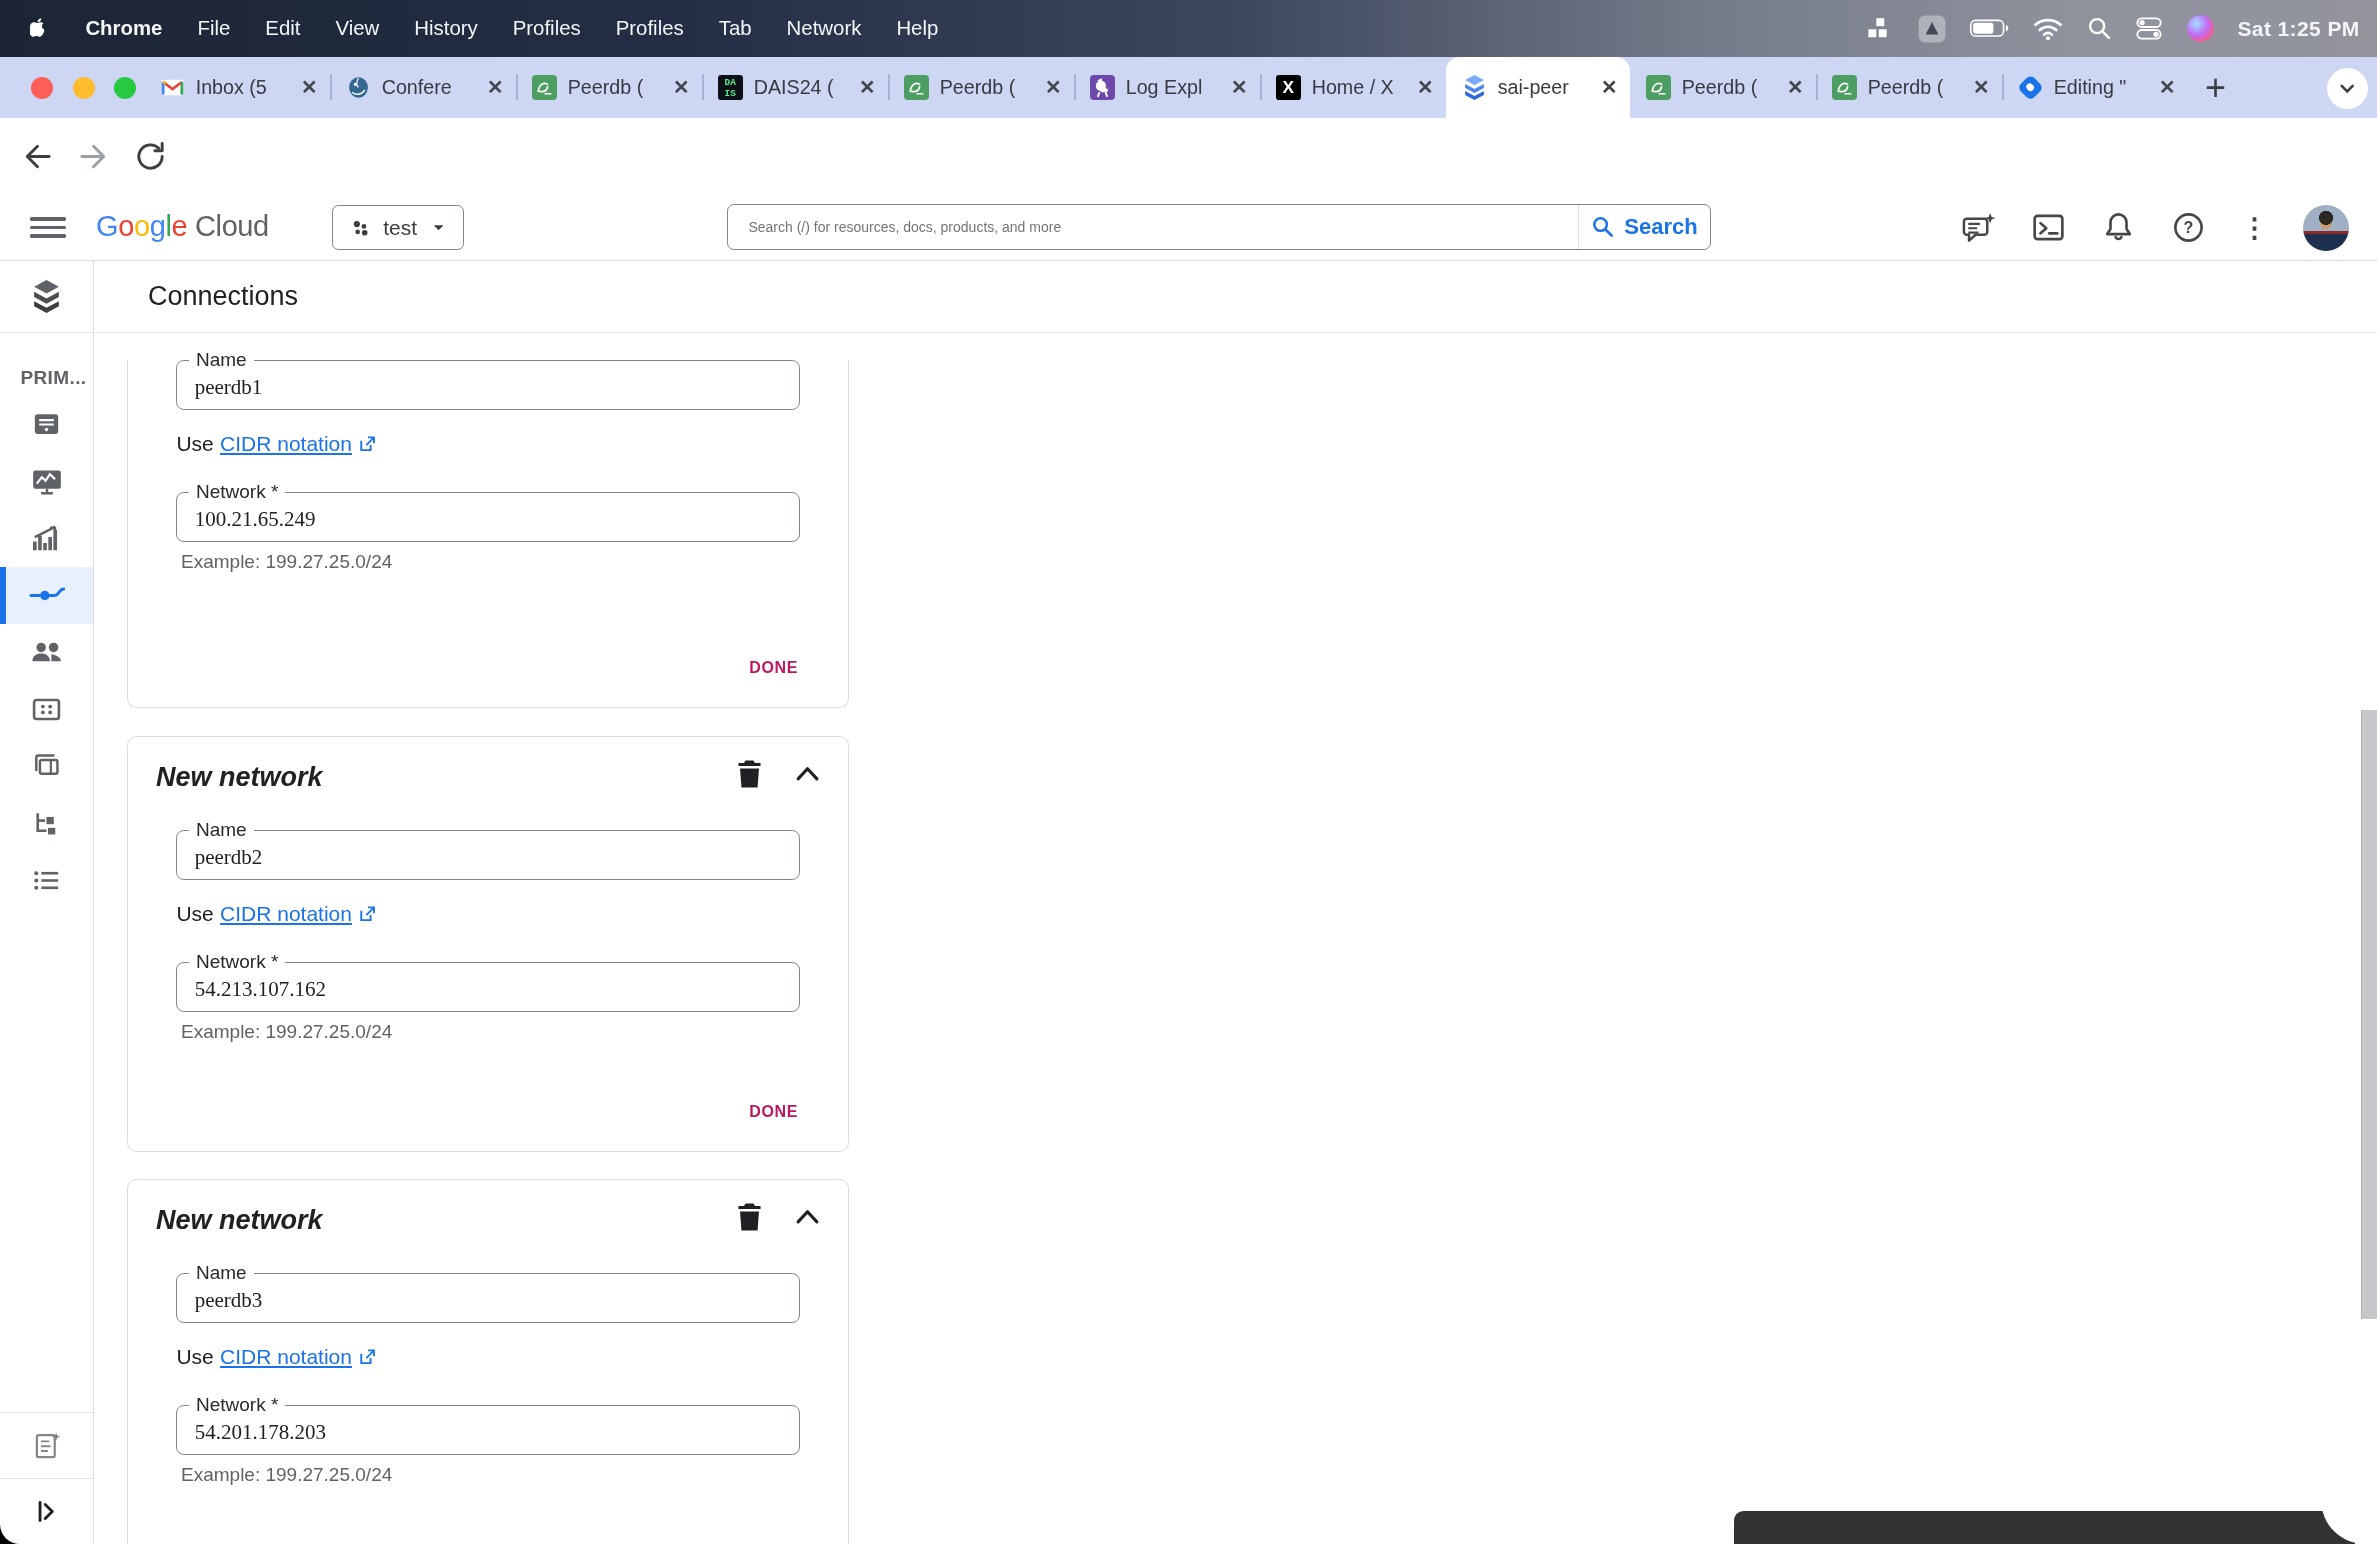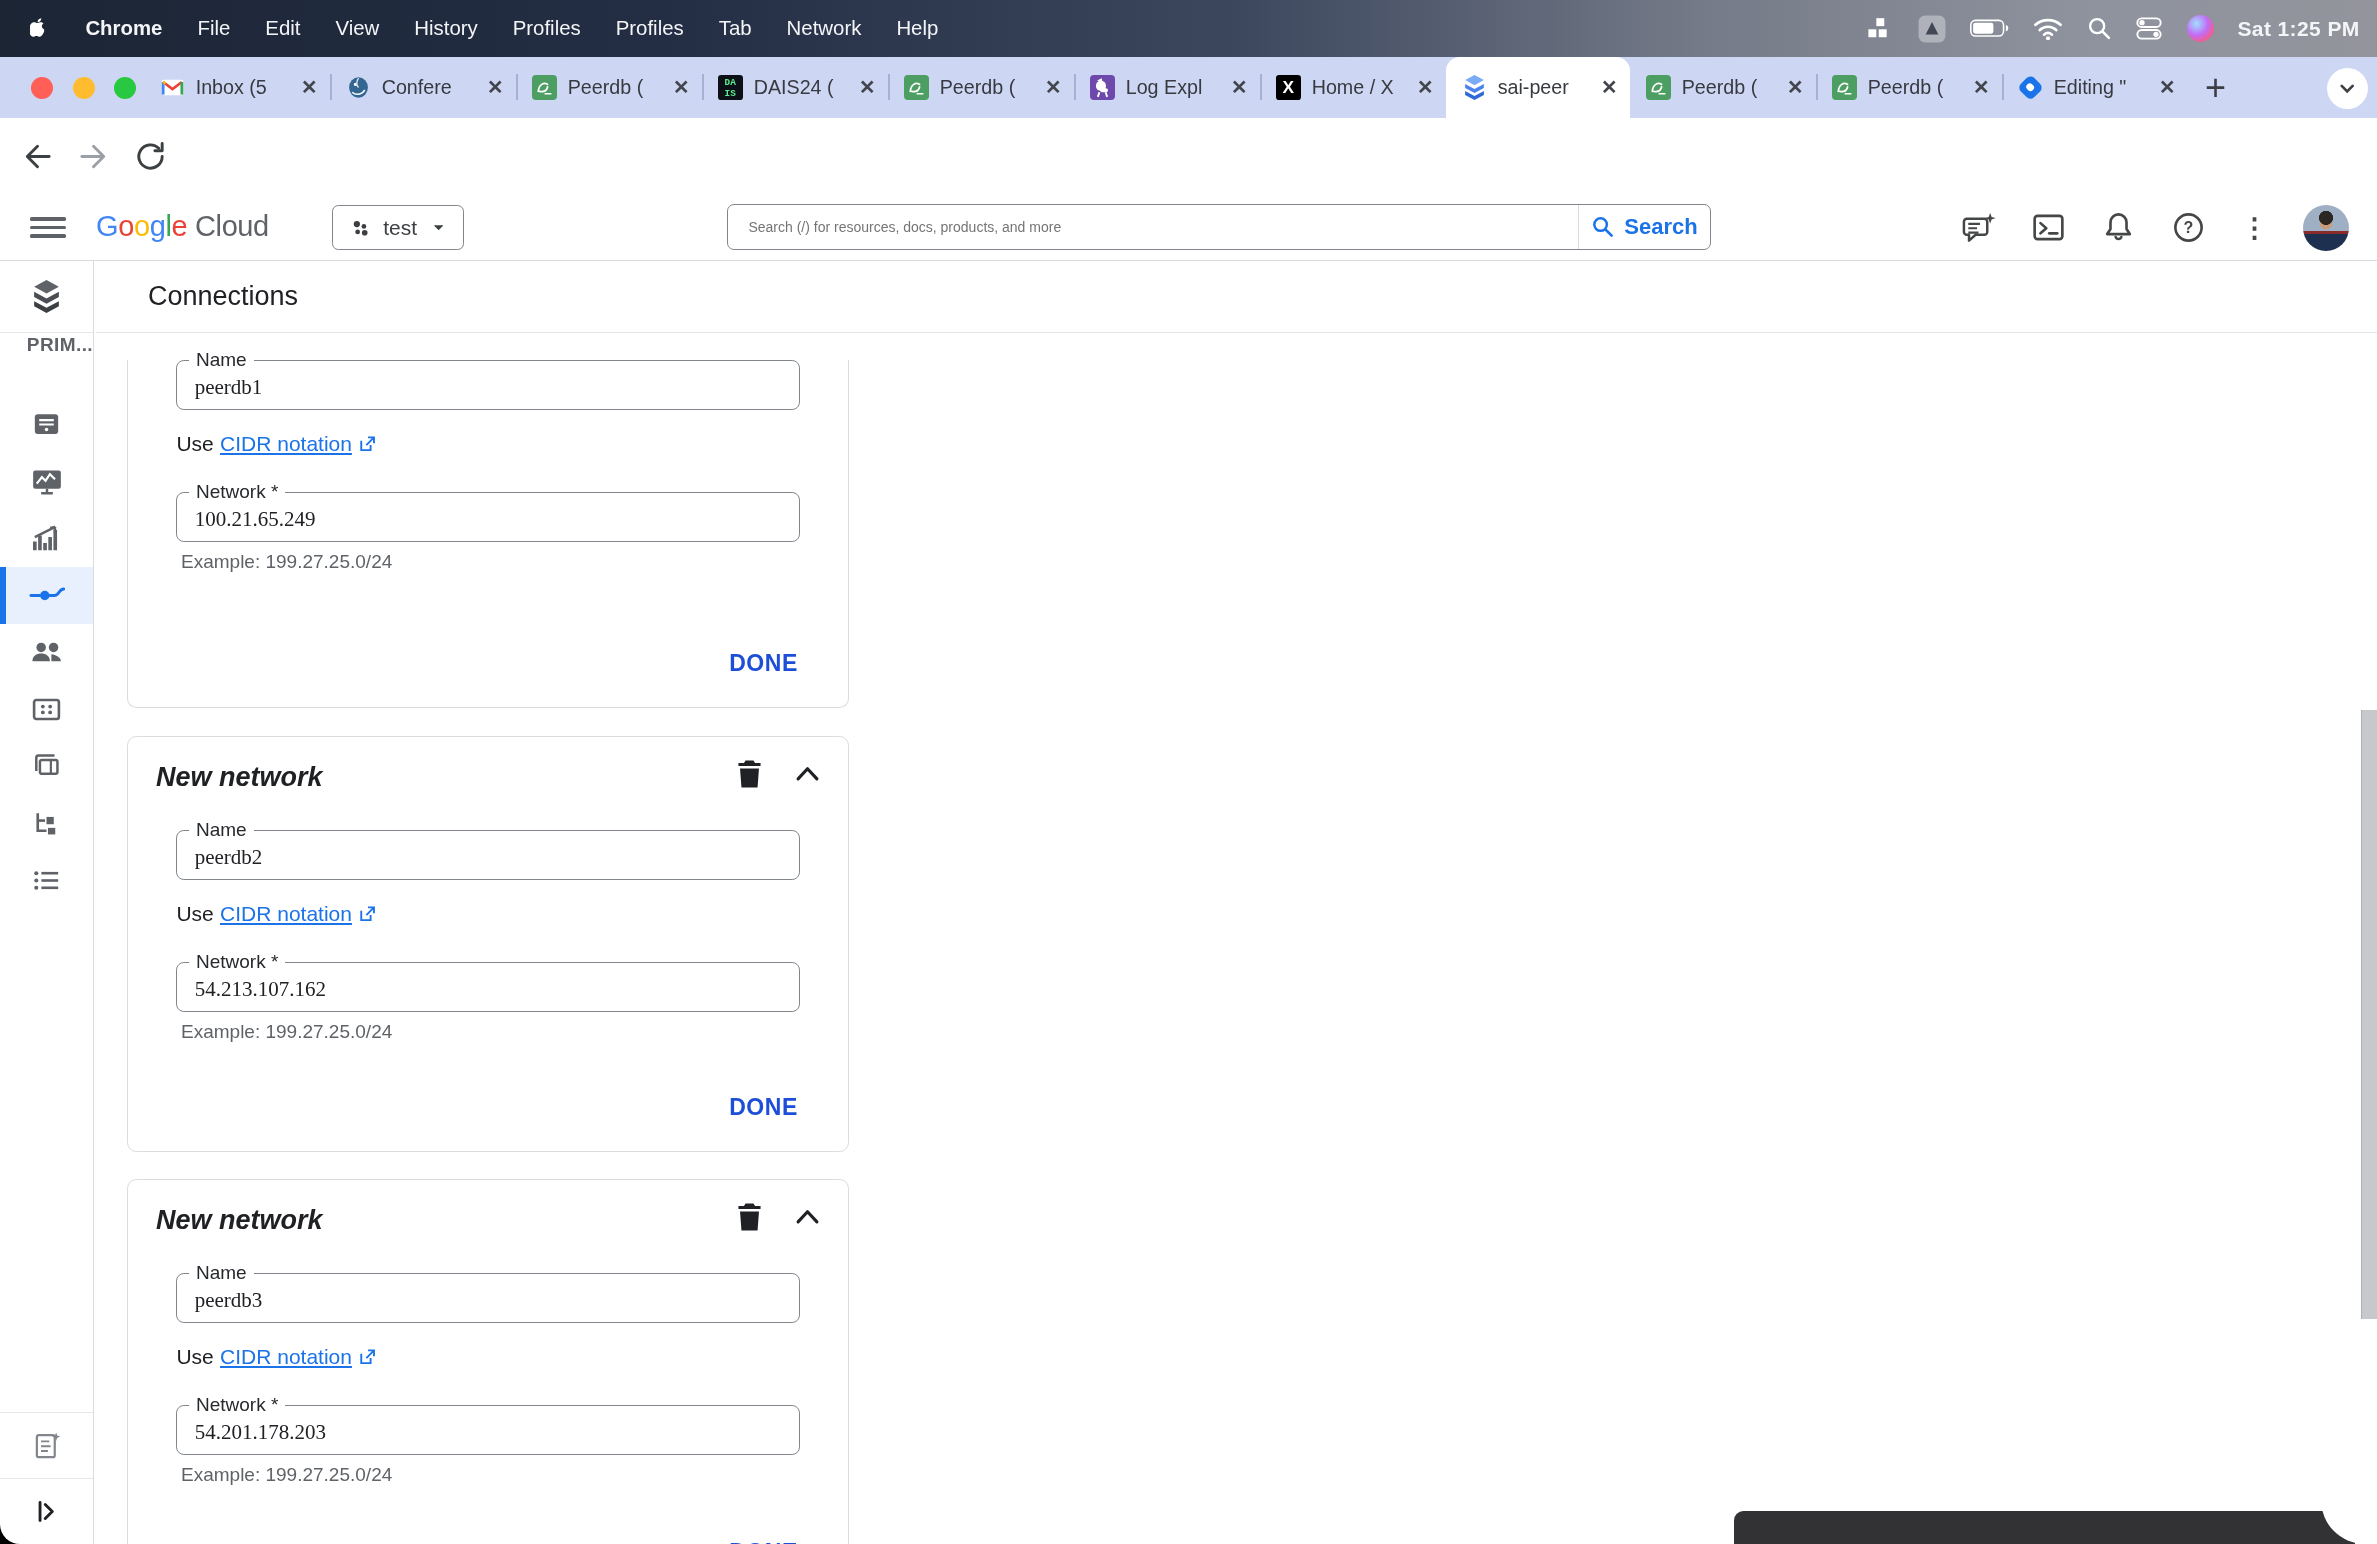--- a/index.html
+++ b/index.html
@@ -65,21 +65,21 @@
   .gc-search input { flex:1; border:none; outline:none; font-size:14px; color:#ef4444; padding:0 20.4px;
     font-family:"Liberation Sans",sans-serif; background:transparent; }
   .gc-search .btn { width:132px; height:100%; border-left:1.6px solid #dadce0; display:flex; align-items:center; justify-content:center;
     gap:9.4px; color:#1a73e8; font-size:22px; font-weight:700; }
   .gc-icons { position:absolute; right:28px; top:0; height:67px; display:flex; align-items:center; gap:35px; }
 
   
   .appbody { position:absolute; left:0; top:261px; width:2377px; height:1283px; background:#fff; }
   .sidebar { position:absolute; left:0; top:0; width:94px; height:1283px; border-right:1.6px solid #dadce0; background:#fff; }
   .sb-head { height:72px; border-bottom:1.6px solid #e4e6e9; display:flex; align-items:center; justify-content:center; }
-  .sb-label { margin-top:1px; padding-left:20.4px; font-size:19px; font-weight:600; color:#5f6368; letter-spacing:0.4px;text-align:right; }
+  .sb-label { margin-top:34px; padding-left:20.4px; font-size:19px; font-weight:600; color:#5f6368; letter-spacing:0.4px; }
   .sb-items { position:absolute; left:0; top:135px; width:93px; }
   .sb-item { height:57px; display:flex; align-items:center; justify-content:center; position:relative; }
   .sb-item.active { background:#e8f0fe; }
   .sb-item.active::before { content:""; position:absolute; left:0; top:0; bottom:0; width:6.3px; background:#1a73e8; }
   .sb-bottom { position:absolute; left:0; bottom:0; width:93px; }
   .sb-bottom .row { height:66px; display:flex; align-items:center; justify-content:center; border-top:1.6px solid #e4e6e9; }
 
   .main { position:absolute; left:96px; top:0; width:2282px; height:1283px; }
   .page-head { height:72px; border-bottom:1.6px solid #e3e5e8; display:flex; align-items:center; padding-left:52px; }
   .page-title { font-size:27px; color:#202124; }
@@ -91,21 +91,21 @@
   .card-titlerow { padding-top:25px; display:flex; align-items:flex-start;font-style:italic; }
   .card-title { font-size:27px; font-weight:600; color:#202124; }
   .card-actions { position:absolute; top:22px; right:27px; display:flex; gap:31px; align-items:center; }
   .tfield { position:relative; margin-left:20.4px; margin-right:20.4px; }
   .tfield input { width:100%; height:50px; border:1.6px solid #80868b; border-radius:7.9px; font-size:21px; color:#202124;
     padding:4.7px 17.3px 0 17.3px; font-family:Liberation Serif, serif; outline:none; background:#fff; }
   .tfield label { position:absolute; top:-11px; left:12.6px; background:#fff; padding:0 7px; font-size:19px; color:#27292e; }
   .cidr-row { margin:22px 0 0 20.4px; font-size:21px; color:#202124; display:flex; align-items:center; gap:6.3px; }
   .cidr-row a { color:#1a73e8; text-decoration:underline; display:inline-flex; align-items:center; gap:4.7px; }
   .example { margin:9.4px 0 0 25px; font-size:19px; color:#5f6368; }
-  .done { position:absolute; right:50px; bottom:30px; font-size:23px; font-weight:700; letter-spacing:0.6px; color:#1d4ed8; }
+  .done { position:absolute; right:50px; bottom:30px; font-size:16px; font-weight:700; letter-spacing:0.6px; color:#be185d; }
 
   
   .vscroll { position:absolute; right:0; top:710px; width:15.7px; height:609px; background:#c7c8cc; border-left:1.6px solid #aeafb3; }
   .dockbar { position:absolute; left:1734px; top:1511px; width:621px; height:33px; background:#323234; border-radius:9.4px 9.4px 0 0; }
   .dock-corner { position:absolute; left:2321px; top:1494px; width:57px; height:50px; background:#fff; border-radius:0 0 0 44px; }
   .corner-wedge { position:absolute; left:0; bottom:0; width:20.4px; height:20.4px; background:#000; }
   .corner-wedge::after { content:""; position:absolute; inset:0; background:#fff; border-bottom-left-radius:20.4px; }
 
   .ext-ic { display:inline-block; }
 </style>

